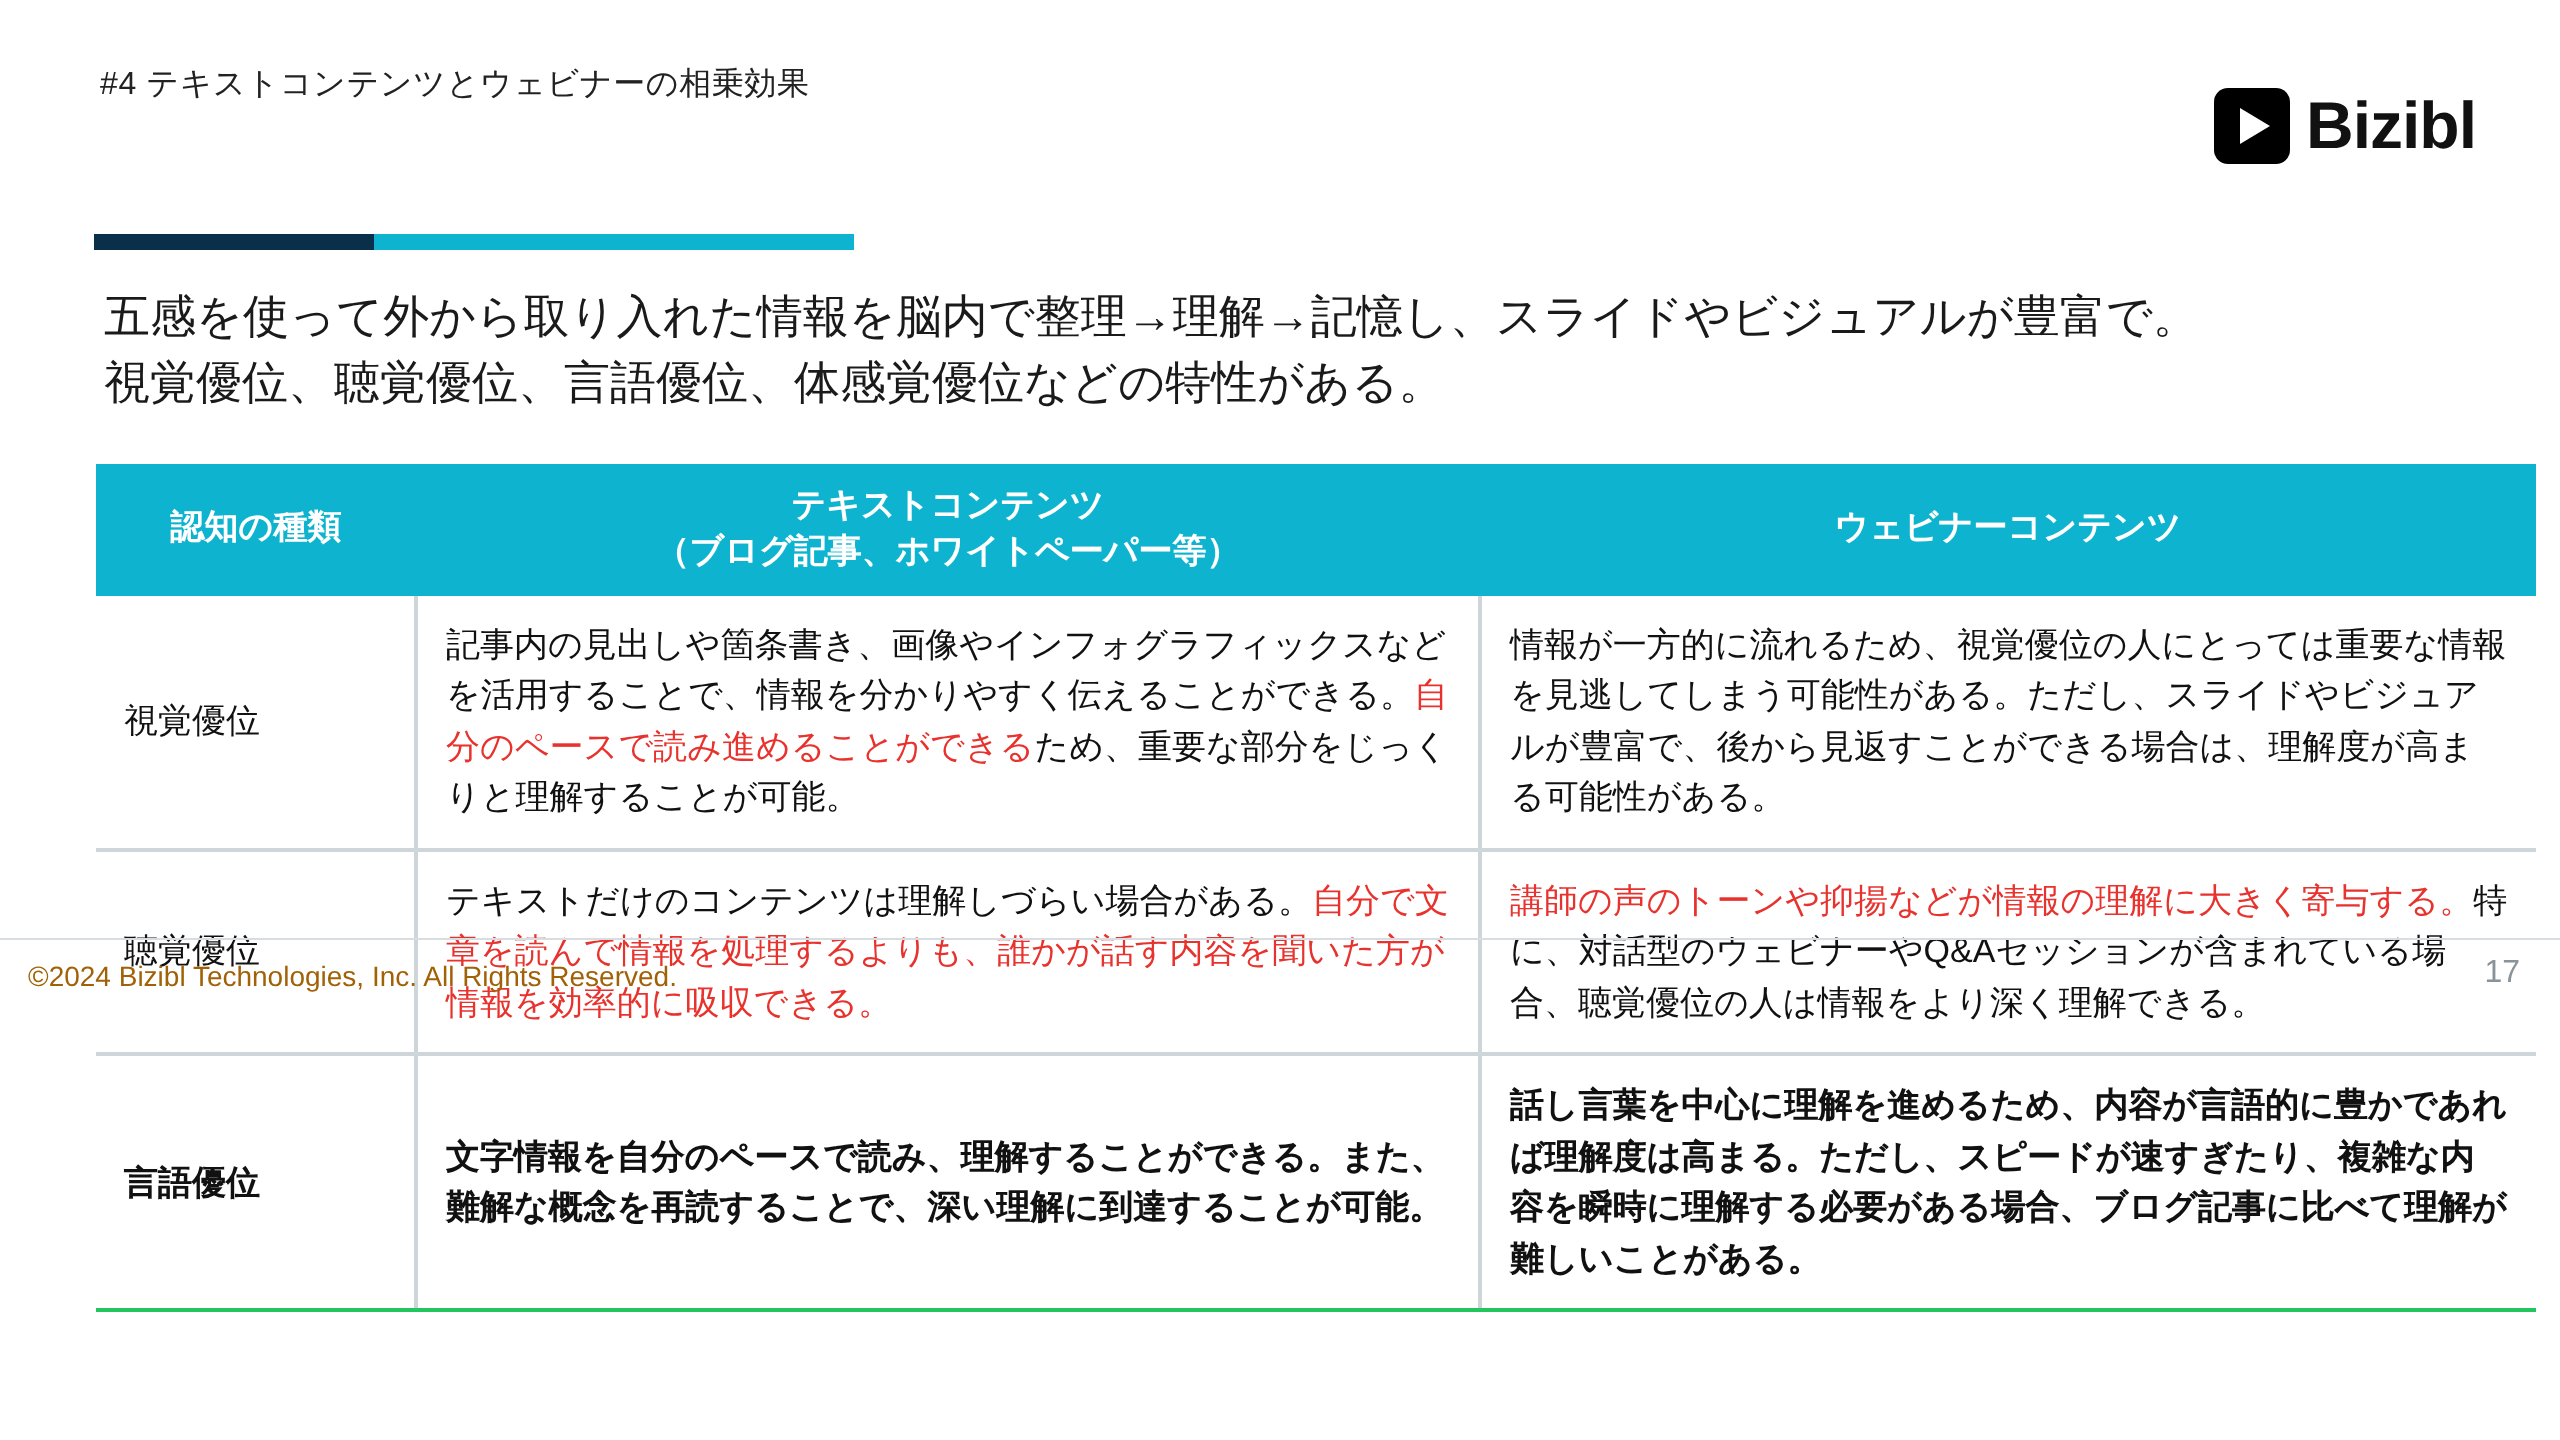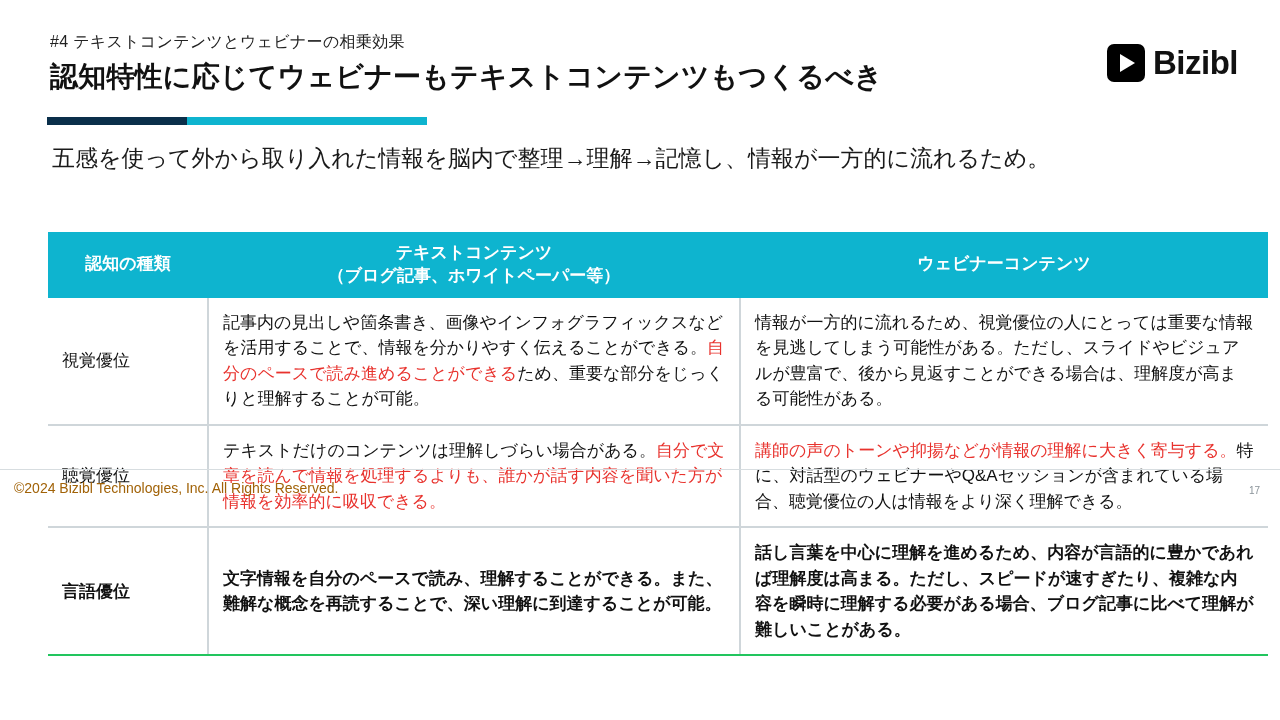--- a/index.html
+++ b/index.html
@@ -166,41 +166,41 @@
     position: absolute;
     left: 14px;
     bottom: 8px;
     font-size: 14px;
     color: #a16207;
   }
   .page-num {
     position: absolute;
     right: 20px;
     bottom: 8px;
-    font-size: 10px;
+    font-size: 16px;
     color: #8a9399;
   }
 </style>
 </head>
 <body>
 
 <div class="slide">
 
   <div class="eyebrow">#4  テキストコンテンツとウェビナーの相乗効果</div>
-  <div class="slide-title">認知特性に応じてウェビナーもテキストコンテンツもつくるべき</div>
   <div class="title-rule"></div>
   <div class="title-rule-dark"></div>
 
   <div class="logo">
     <span class="logo-mark"></span>
     <span class="logo-text">Bizibl</span>
   </div>
 
   <div class="lead">
-    <div>五感を使って外から取り入れた情報を脳内で整理→理解→記憶し、情報が一方的に流れるため。</div>
+    <div>五感を使って外から取り入れた情報を脳内で整理→理解→記憶し、スライドやビジュアルが豊富で。</div>
+    <div>視覚優位、聴覚優位、言語優位、体感覚優位などの特性がある。</div>
   </div>
 
   <table class="tbl">
     <thead>
       <tr>
         <th class="col-kind">認知の種類</th>
         <th class="col-text">
           <div>テキストコンテンツ</div>
           <div>（ブログ記事、ホワイトペーパー等）</div>
         </th>

